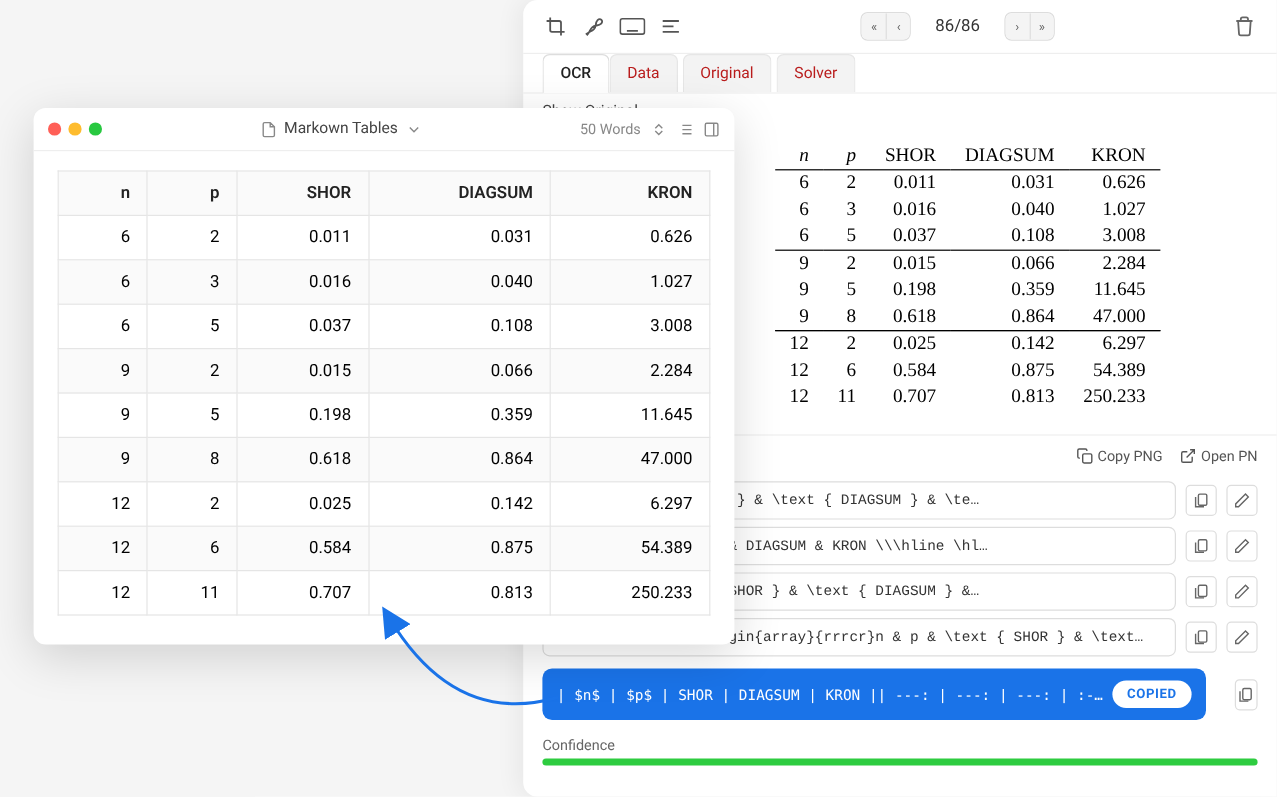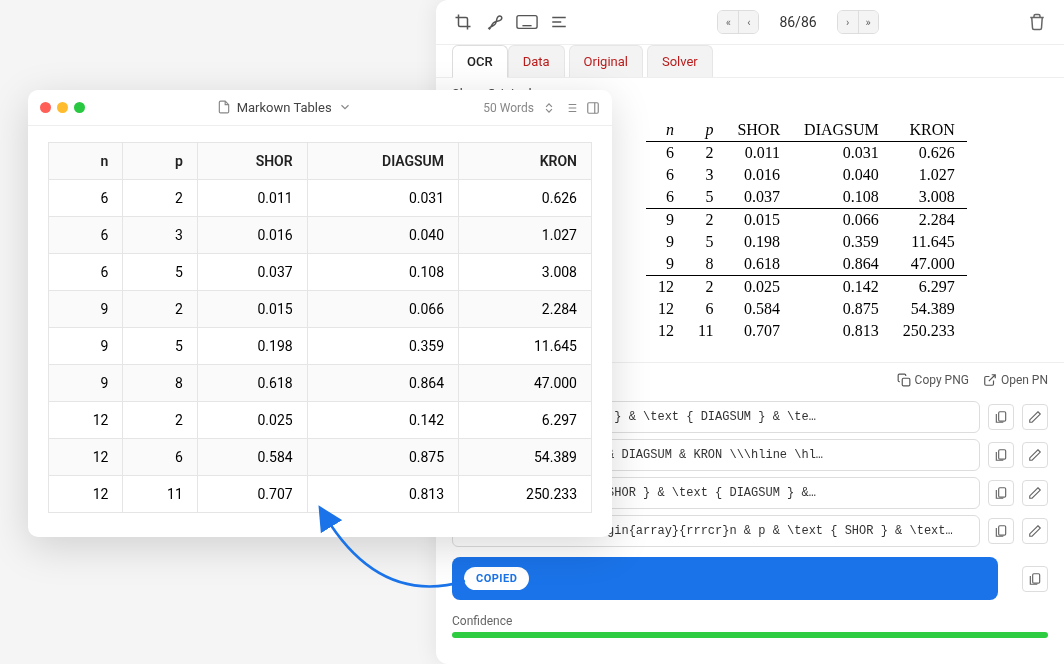--- a/index.html
+++ b/index.html
@@ -50,21 +50,21 @@
 
 .confidence { padding: 10px 16px; font-size: 12px; color: #666; }
 .conf-bar { height: 6px; background: #2ecc40; border-radius: 3px; margin-top: 4px; }
 
 
 .md-window { position: absolute; left: 28px; top: 90px; width: 584px; background: #fff; border-radius: 10px; box-shadow: 0 10px 40px rgba(0,0,0,0.15); }
 .md-titlebar { display: flex; align-items: center; padding: 10px 12px; border-bottom: 1px solid #eee; gap: 8px; }
 .traffic { display: flex; gap: 6px; }
 .tl { width: 11px; height: 11px; border-radius: 50%; }
 .tl.r { background: #ff5f57; } .tl.y { background: #febc2e; } .tl.g { background: #28c840; }
-.md-title-center { flex: 1; display: flex; justify-content: center; align-items: flex-start; gap: 6px; font-size: 13px; color: #444; }
+.md-title-center { flex: 1; display: flex; justify-content: center; align-items: flex-end; gap: 6px; font-size: 13px; color: #444; }
 .md-title-right { display: flex; align-items: center; gap: 8px; font-size: 12px; color: #888; }
 .tiny-icon { width: 14px; height: 14px; color: #888; }
 
 .md-body { padding: 16px 20px 24px; }
 .md-table { width: 100%; border-collapse: collapse; font-size: 14px; }
 .md-table th, .md-table td { border: 1px solid #e5e5e5; padding: 10px 14px; text-align: right; }
 .md-table th { background: #fafafa; font-weight: 600; color: #222; }
 .md-table tbody tr:nth-child(even) { background: #fafafa; }
 
 
@@ -305,20 +305,21 @@
           <svg width="14" height="14" viewBox="0 0 24 24" fill="none" stroke="currentColor" stroke-width="2">
             <path d="M17 3l4 4L7 21H3v-4z"></path>
           </svg>
         </div>
       </div>
     </div>
 
 
   <div style="display:flex;align-items:center;gap:8px;padding-right:16px;">
     <div class="copied-row" style="flex:1;">
+      <span class="copied-text">| $n$ | $p$ | SHOR | DIAGSUM | KRON || ---: | ---: | ---: | :-…</span>
       <span class="copied-badge">COPIED</span>
     </div>
     <div class="code-btn outside">
         <svg width="14" height="14" viewBox="0 0 24 24" fill="none" stroke="currentColor" stroke-width="2">
           <rect x="8" y="3" width="12" height="16" rx="2"></rect>
           <path d="M4 7v14h12"></path>
         </svg>
       </div>
   </div>
 

